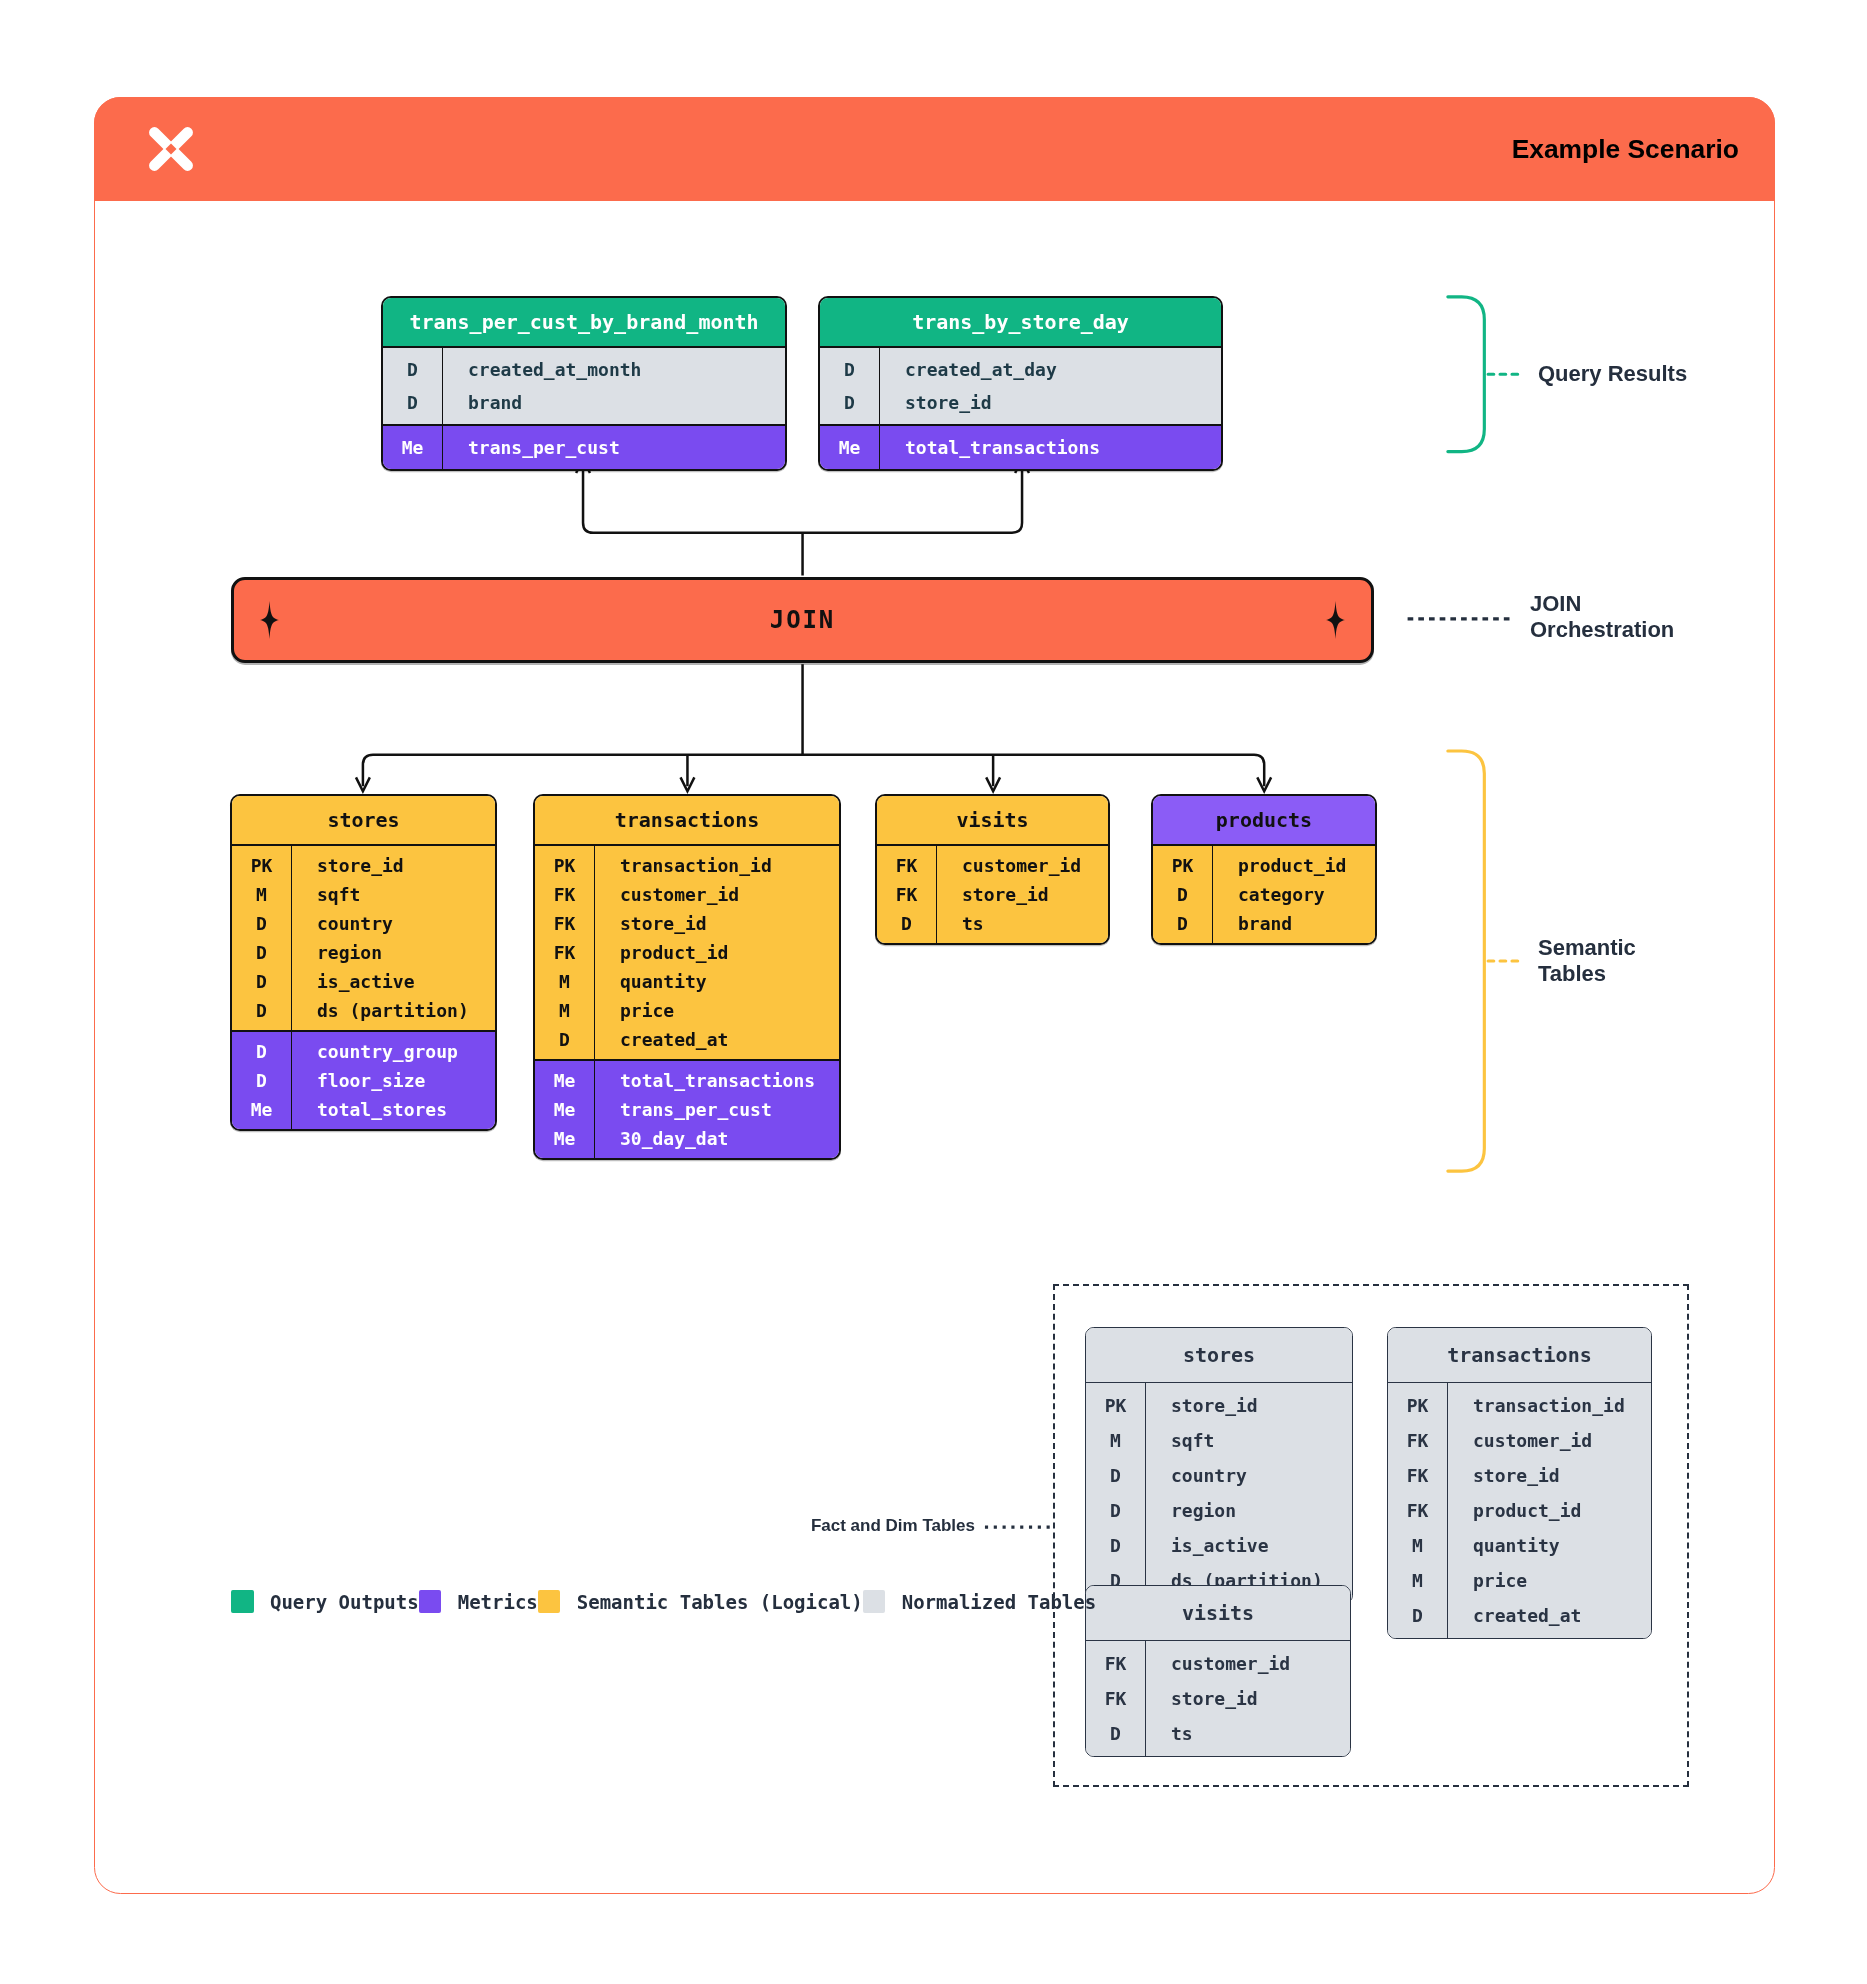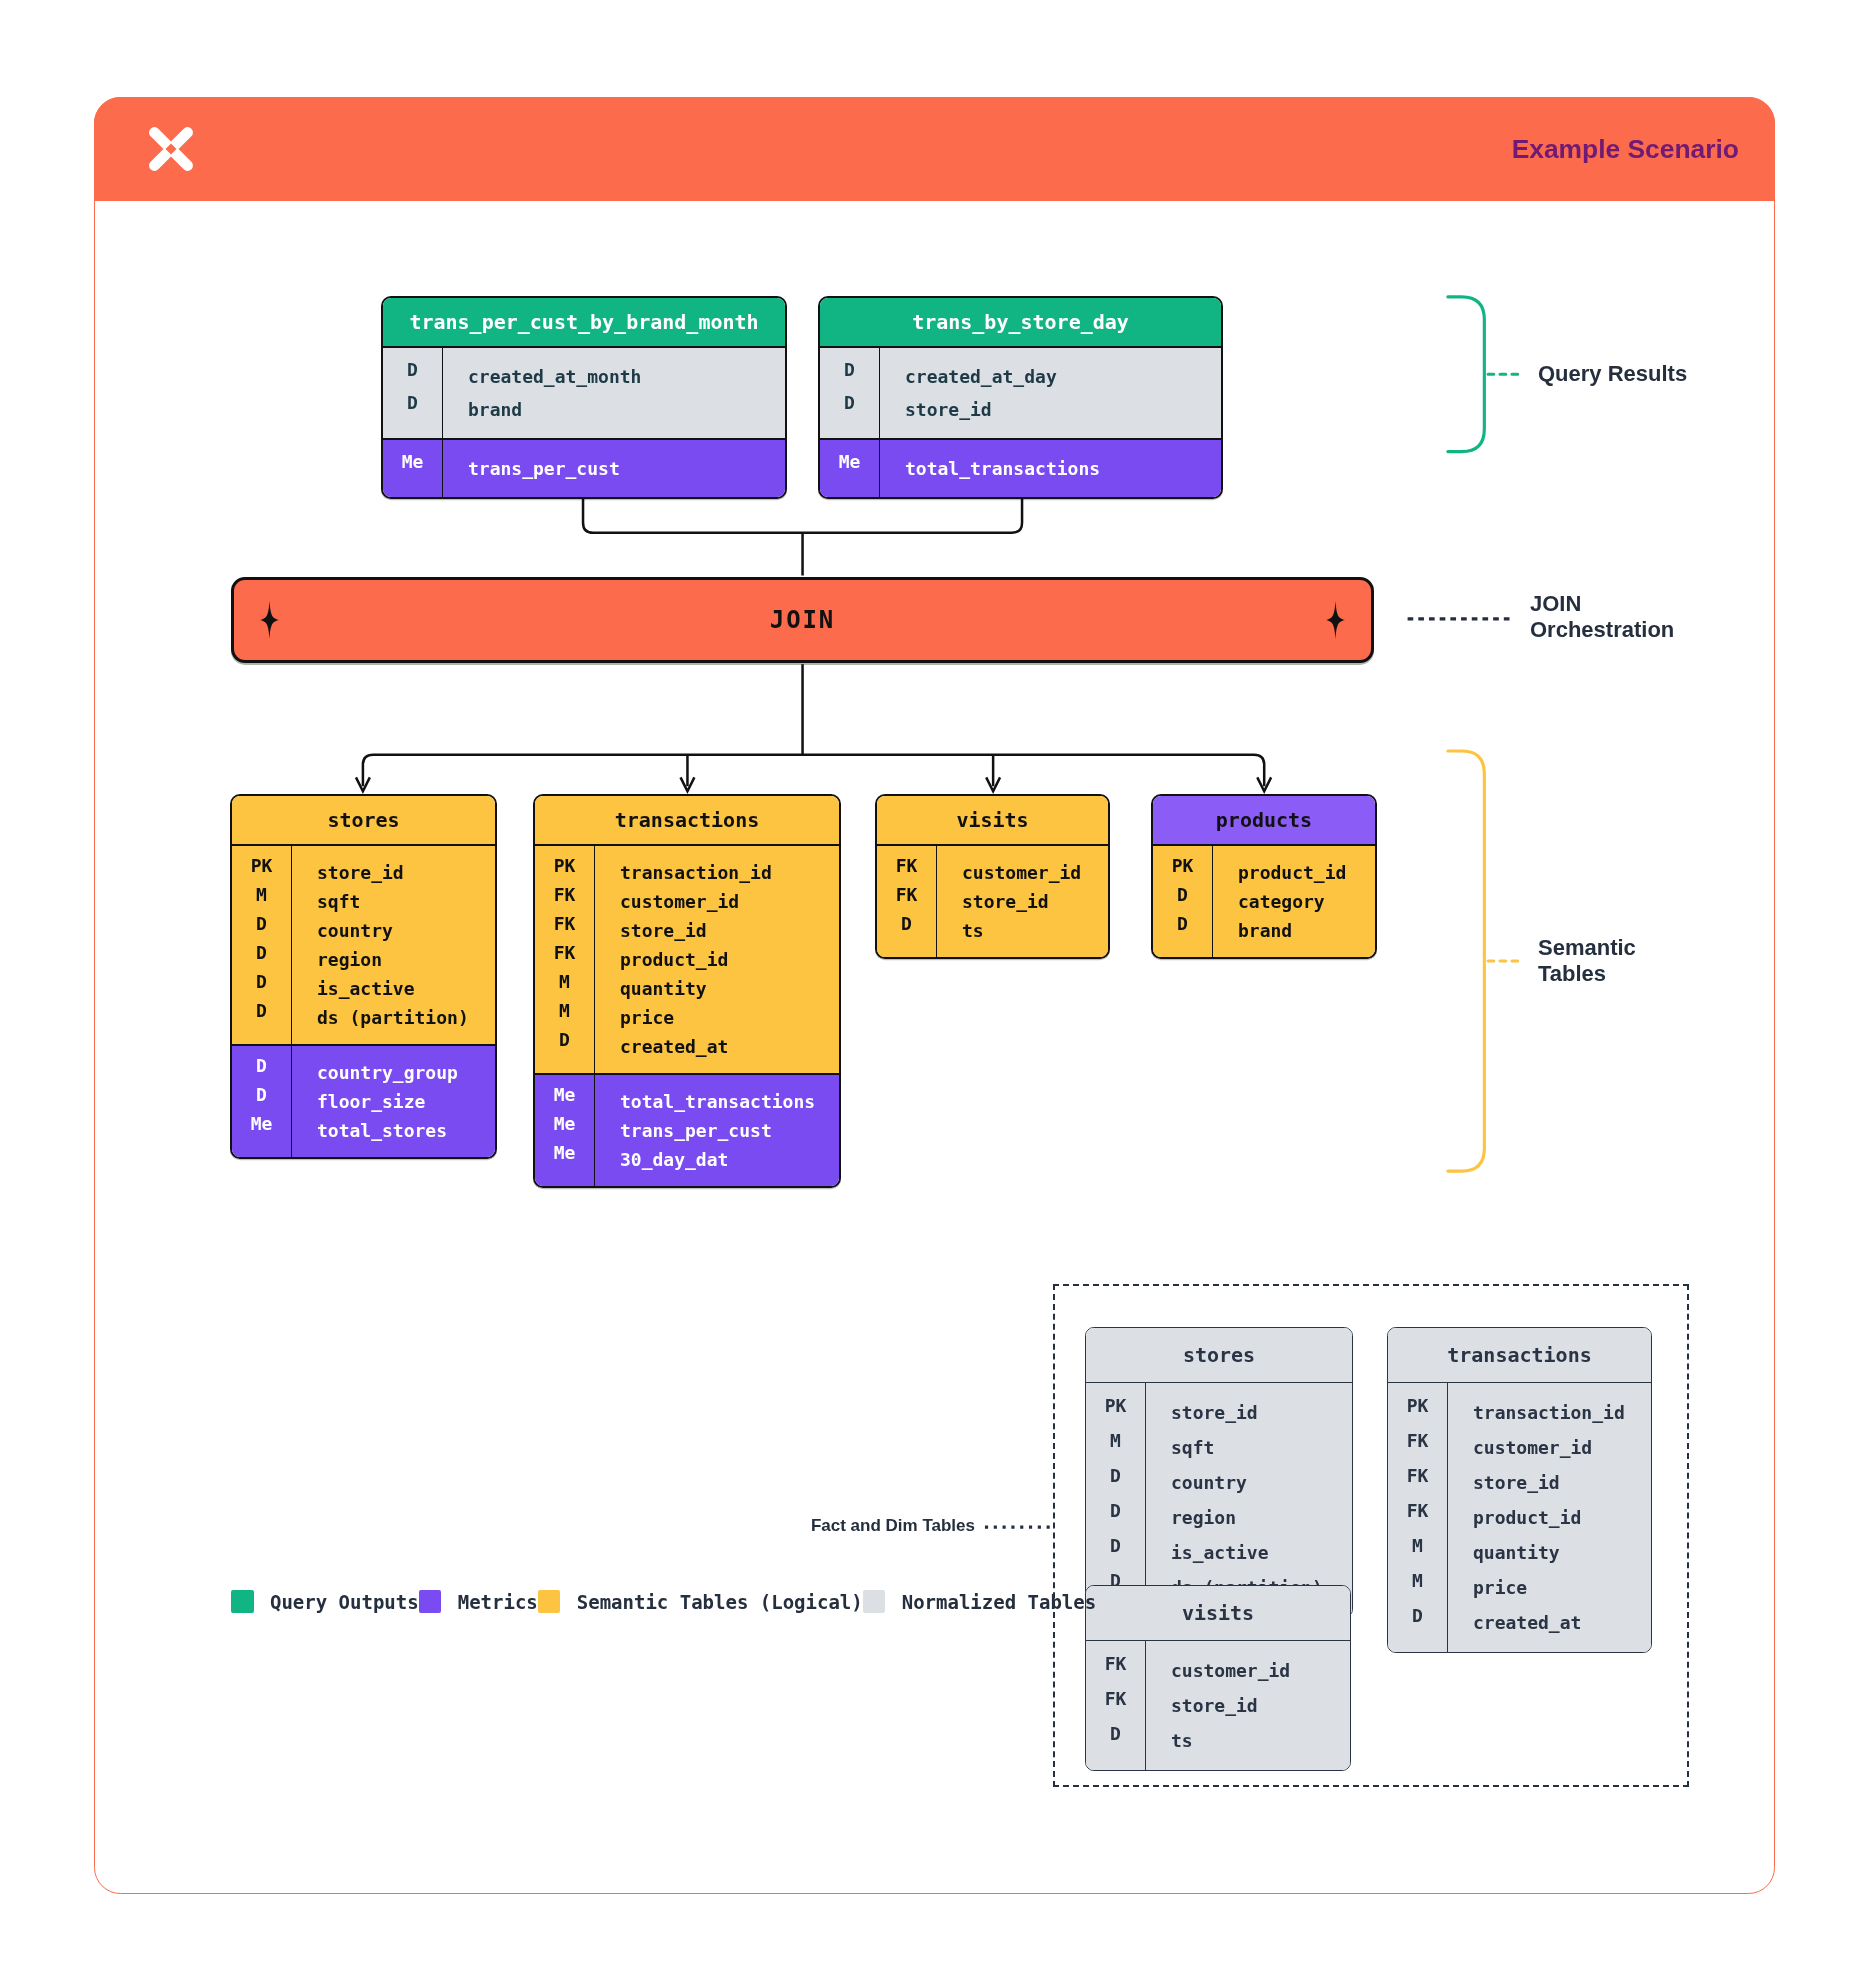--- a/index.html
+++ b/index.html
@@ -17,38 +17,38 @@
     box-sizing:border-box;
   }
   .card-head{
     position:absolute;left:94px;top:97px;width:1681px;height:104px;
     border-radius:26.4px 26.4px 0 0;display:flex;align-items:center;
     box-sizing:border-box;padding:0 36px;
   }
   .card-head .spacer{flex:1;}
   .brand-title{
     font-family:"Liberation Sans", sans-serif;font-weight:700;
-    font-size:26.4px;color:#701a75;
+    font-size:26.4px;color:#000000;
   }
   .logo{width:60px;height:60px;margin-left:11.3px;}
   
   .holder{position:absolute;}
   .tbl{
     border:2.5px solid #111111;border-radius:10px;overflow:hidden;
     background:#ffffff;--bcol:#111111;
     box-shadow:0 1.3px 0 rgba(0,0,0,0.25);
   }
   .tbl-h{
     text-align:center;font-weight:700;font-size:20px;
     padding:12px 20px;border-bottom:2.5px solid var(--bcol);
   }
   .sec{display:grid;grid-template-columns:60px 1fr;}
   .sec + .sec{border-top:2.5px solid var(--bcol);}
   .keys{border-right:1.9px solid var(--bcol);padding:5px 0;}
-  .names{padding:12px 0;}
+  .names{padding:5px 0;}
   .key,.nm{height:29px;display:flex;align-items:center;font-weight:700;font-size:18px;}
   .key{justify-content:center;}
   .nm{padding-left:25px;white-space:nowrap;}
   .big .key,.big .nm{height:33px;}
   .norm .key,.norm .nm{height:35px;}
   .norm .tbl{border-width:1.9px;box-shadow:none;border-radius:8.8px;}
   .norm .tbl-h{padding:15px 5px;border-bottom-width:1.9px;}
   .norm .keys{border-right-width:1.9px;}
   
   .pos-qt0{left:381px;top:296px;width:406px;}

